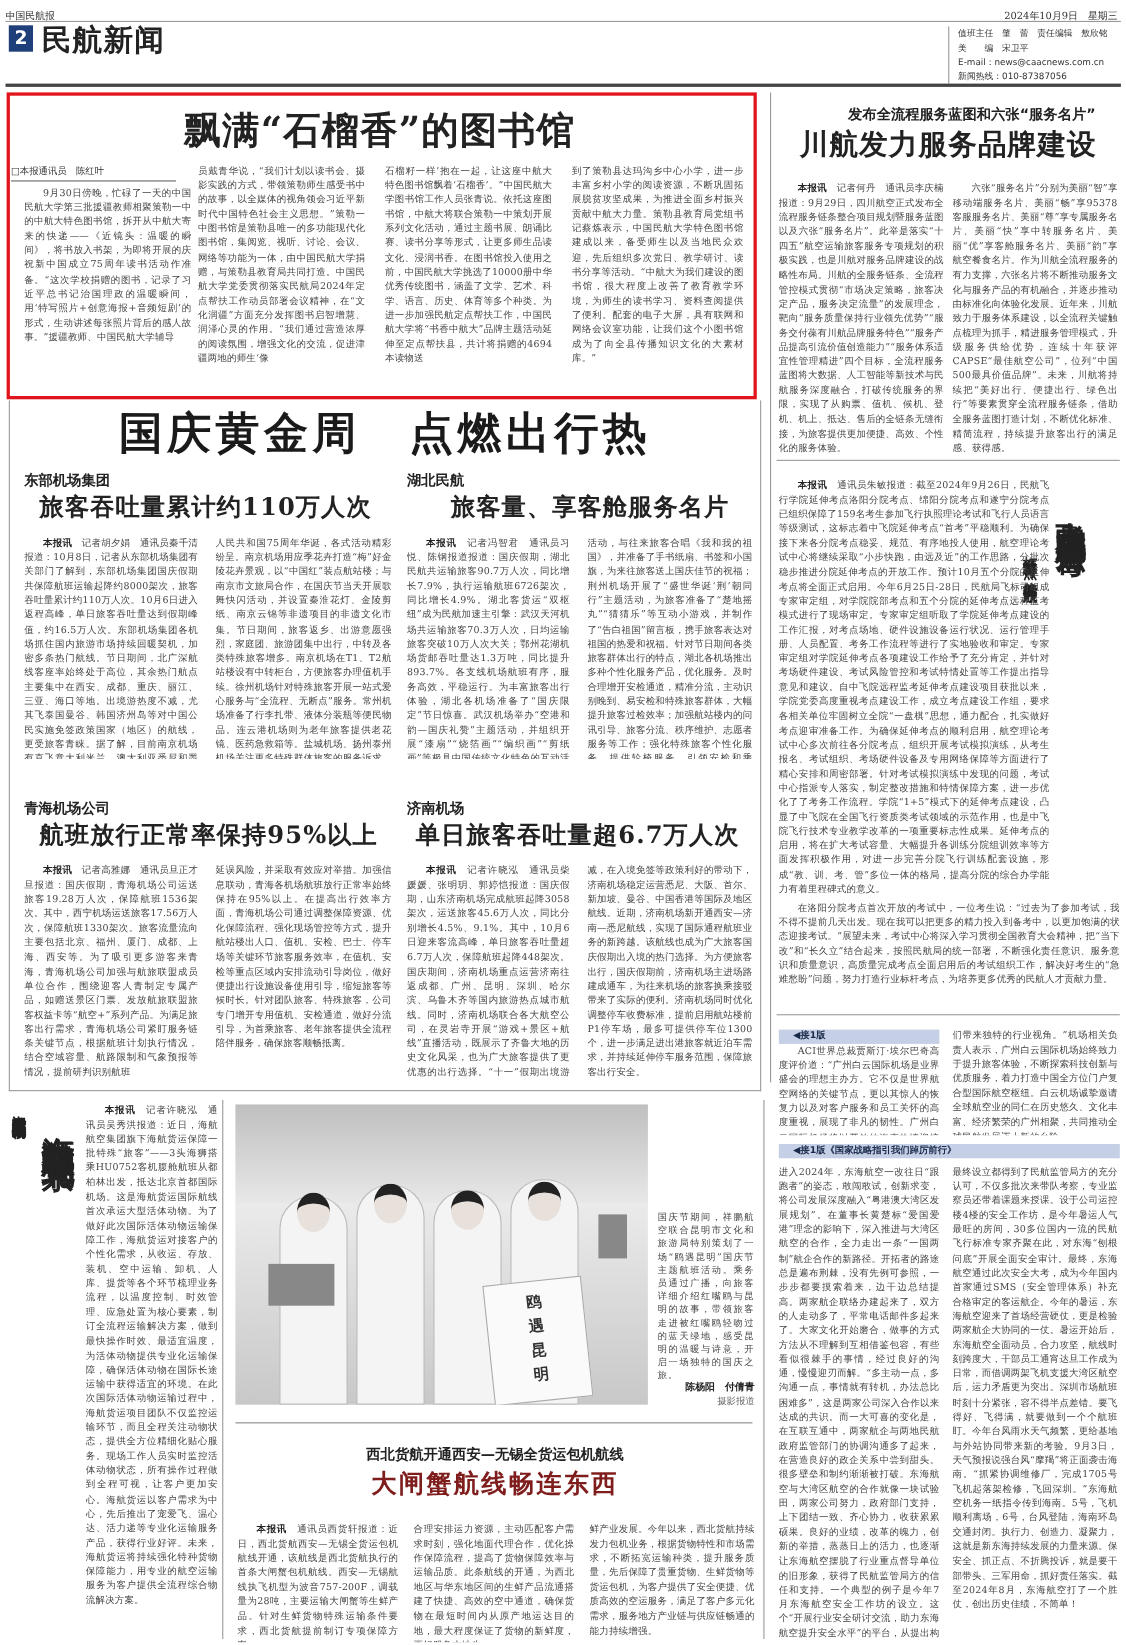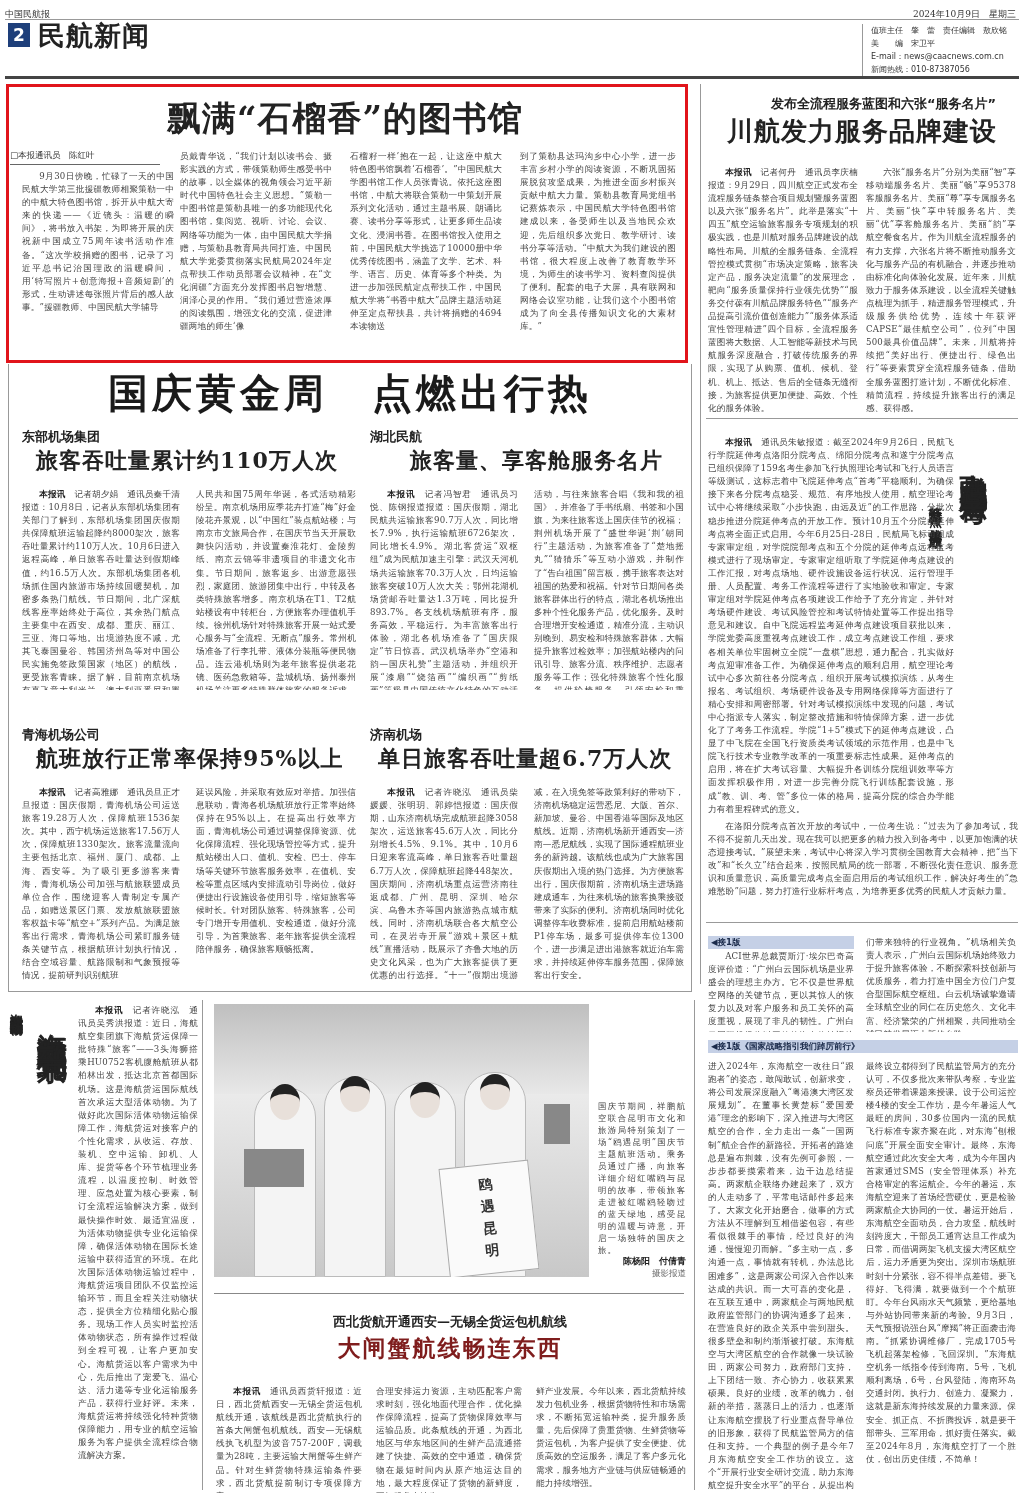--- a/index.html
+++ b/index.html
@@ -54,21 +54,21 @@
   .photo .banner { position: absolute; left: 230px; top: 160px; width: 90px; height: 110px; background: #fafafa; border: 1px solid #aaa; transform: rotate(-6deg); font-size: 14px; font-weight: bold; color: #333; text-align: center; padding-top: 8px; line-height: 22px; }
   .photo-caption { left: 598px; top: 1100px; width: 88px; font-size: 8.4px; line-height: 12px; color: #444; text-align: justify; letter-spacing: 1px; }
   .photo-credit { left: 598px; top: 1255px; width: 88px; text-align: right; font-size: 9px; font-weight: bold; font-family: "DejaVu Sans", sans-serif; color: #222; }
   .photo-credit2 { left: 598px; top: 1268px; width: 88px; text-align: right; font-size: 8.5px; color: #666; }
 
   .crab-rule { left: 214px; top: 1293px; width: 470px; height: 1px; background: #888; }
   .crab-kicker { left: 200px; width: 500px; top: 1313px; text-align: center; font-family: "DejaVu Sans", sans-serif; font-size: 13px; font-weight: bold; color: #222; }
   .crab-title { left: 200px; width: 500px; top: 1333px; text-align: center; font-size: 23px; font-weight: bold; color: #7f1d1d; letter-spacing: 2px; }
   .vrule { background: #999; width: 1px; position: absolute; }
 
-  .jump-bar { background: #c5d0e6; font-family: "DejaVu Sans", sans-serif; font-size: 8.5px; font-weight: bold; color: #1a2a4a; height: 13px; line-height: 13px; padding-left: 3px; position: absolute; }
+  .jump-bar { background: #c5d0e6; font-family: "DejaVu Sans", sans-serif; font-size: 8.5px; font-weight: bold; color: #1a2a4a; height: 13px; line-height: 13px; padding-left: 13px; position: absolute; }
 </style>
 </head>
 <body>
 
 <div class="abs paper-name">中国民航报</div>
 <div class="abs date-line">2024年10月9日　星期三</div>
 <div class="abs top-rule"></div>
 <div class="abs page-num">2</div>
 <div class="abs section-title serif">民航新闻</div>
 <div class="abs editor-box">

